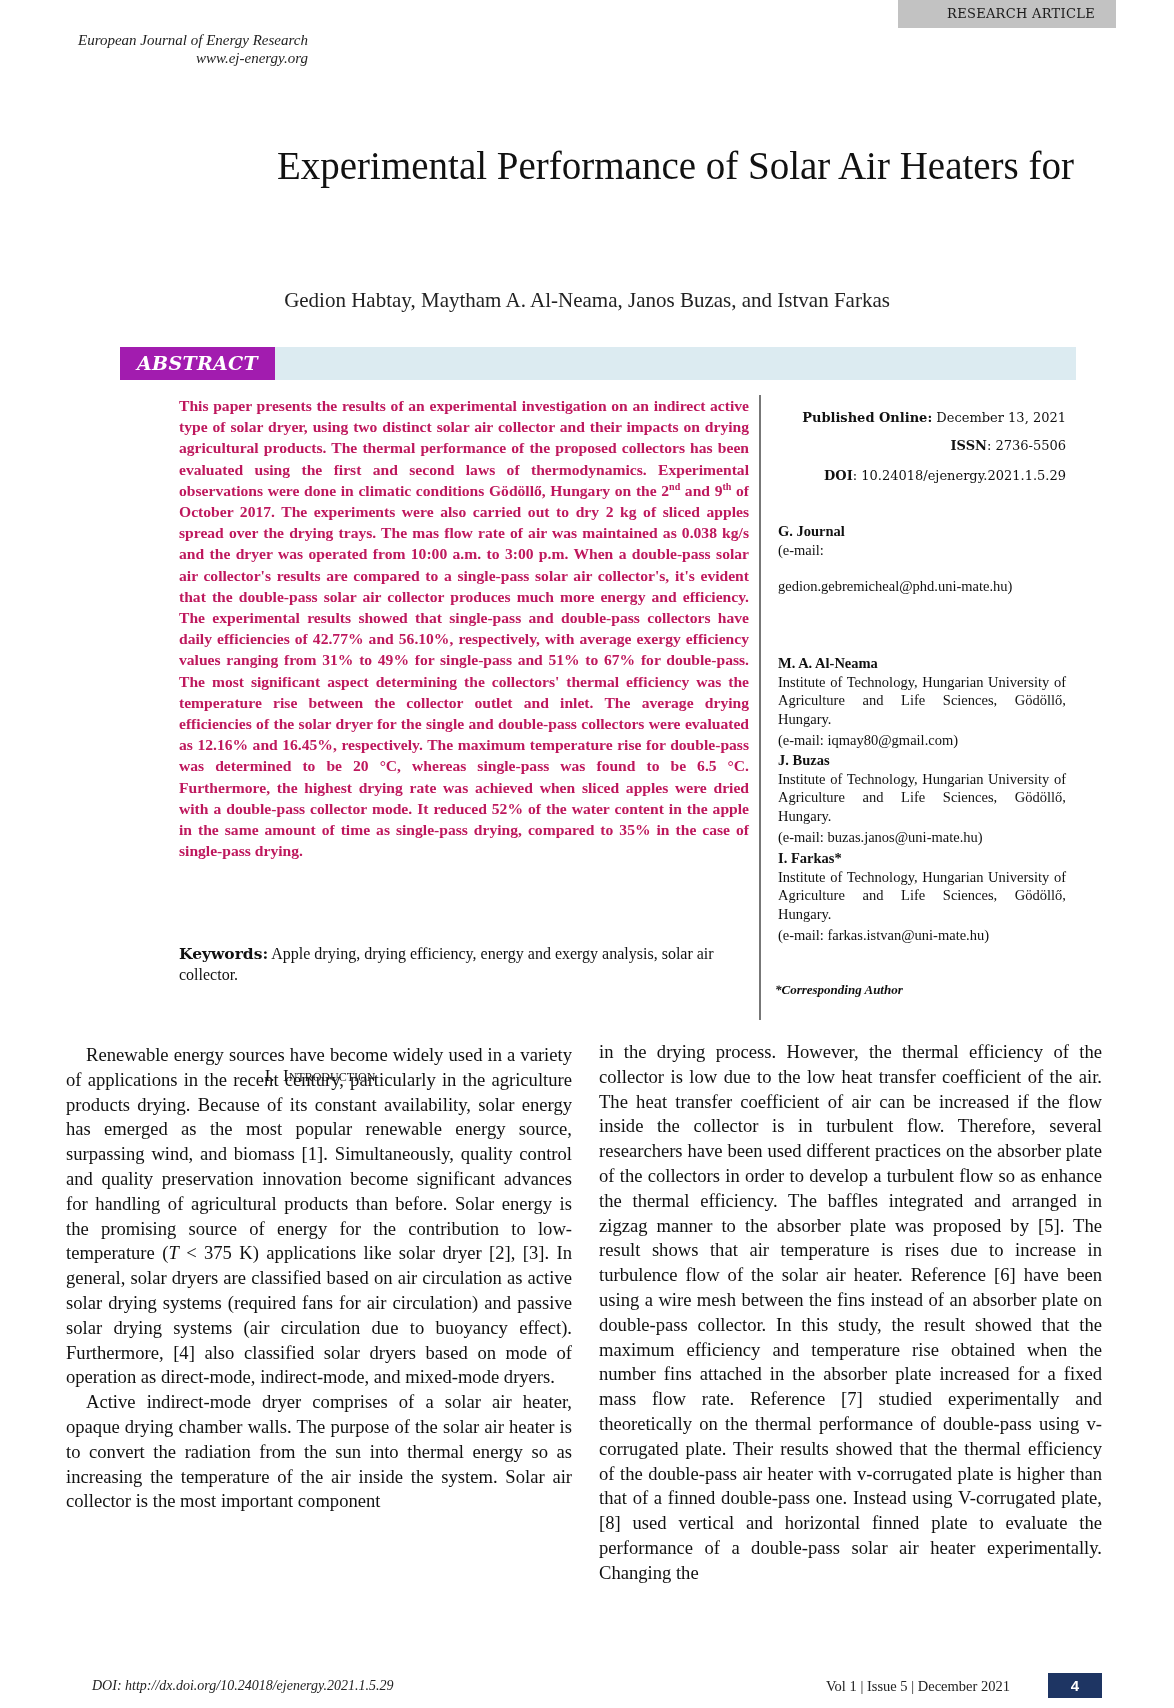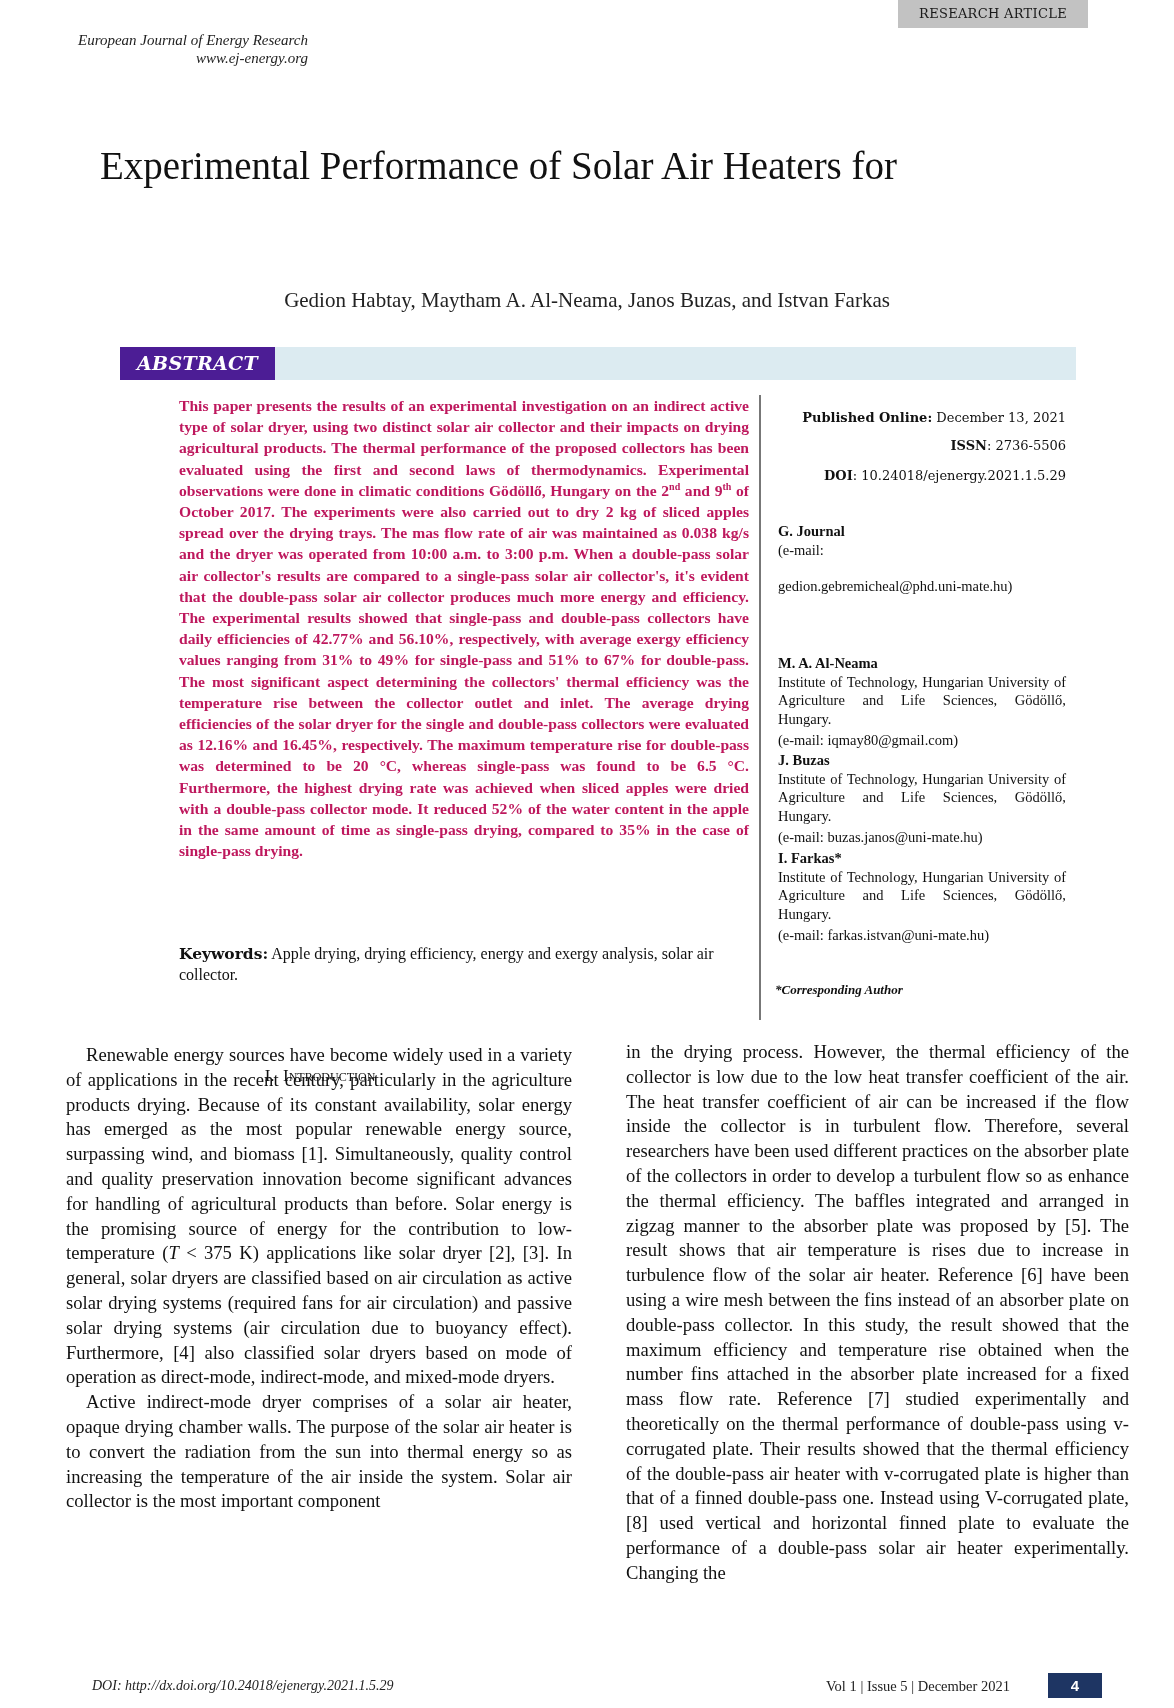--- a/index.html
+++ b/index.html
@@ -1,41 +1,41 @@
 <!DOCTYPE html>
 <html><head>
 <meta charset="utf-8">
 <style>
   html, body { margin: 0; padding: 0; background: #ffffff; }
   body { width: 1174px; height: 1708px; position: relative; overflow: hidden; font-family: "Liberation Serif", serif; color: #111; }
   .abs { position: absolute; }
   .journal { left: 78px; top: 31px; font-style: italic; font-size: 15px; line-height: 18px; color: #222; text-align: right; }
-  .badge { left: 898px; top: 0; width: 190px; height: 28px; background: #c2c2c2; text-align: center; font-family: "DejaVu Serif", serif; font-size: 13px; line-height: 27px; letter-spacing: 0.3px; color: #1a1a1a; }
-  .title { left: 100px; top: 143px; width: 974px; text-align: left; font-size: 39px; line-height: 46px; color: #111; }
+  .badge { left: 898px; top: 0; width: 190px; height: 28px; background: #c2c2c2; text-align: center; font-family: "DejaVu Serif", serif; font-size: 13px; line-height: 27px; letter-spacing: 0.3px; color: #1a1a1a; padding-left: 28px; }
+  .title { left: 100px; top: 143px; width: 974px; text-align: right; font-size: 39px; line-height: 46px; color: #111; }
   .authors { left: 100px; top: 288px; width: 974px; text-align: center; font-size: 21px; color: #222; }
   .abs-bar { left: 120px; top: 347px; width: 956px; height: 33px; background: #dcebf1; }
-  .abs-label { left: 120px; top: 347px; width: 155px; height: 33px; background: #4c1d95; color: #fff; font-family: "DejaVu Serif", serif; font-weight: bold; font-style: italic; font-size: 19px; line-height: 33px; text-align: center; letter-spacing: 0.3px; }
+  .abs-label { left: 120px; top: 347px; width: 155px; height: 33px; background: #a21caf; color: #fff; font-family: "DejaVu Serif", serif; font-weight: bold; font-style: italic; font-size: 19px; line-height: 33px; text-align: center; letter-spacing: 0.3px; }
   .abstract { left: 179px; top: 395px; width: 570px; font-weight: bold; font-size: 15.6px; line-height: 21.2px; text-align: justify; color: #be185d; }
   .abstract sup { font-size: 10px; line-height: 0; }
   .keywords { left: 179px; top: 943px; width: 570px; font-size: 16px; line-height: 21px; }
   .keywords .kw-label { font-family: "DejaVu Serif", serif; font-weight: bold; font-size: 15.5px; }
   .vline { left: 759px; top: 395px; width: 2px; height: 625px; background: #777; }
   .side { left: 778px; width: 288px; font-size: 14.5px; line-height: 18.6px; color: #111; }
   .meta { font-family: "DejaVu Serif", serif; font-size: 13px; text-align: right; }
   .meta b { font-weight: bold; }
   .aff-name { font-weight: bold; }
   .aff-text { text-align: justify; text-align-last: left; }
   .corr { left: 775px; top: 982px; font-style: italic; font-weight: bold; font-size: 13px; }
   .section-h { left: 60px; top: 1066px; width: 520px; text-align: center; font-size: 17px; color: #111; }
   .section-h .sc { font-variant: small-caps; }
   .col { font-size: 18.6px; line-height: 24.8px; text-align: justify; color: #111; }
   .col p { margin: 0; }
   .col .ind { text-indent: 20px; }
   .col-left { left: 66px; top: 1043px; width: 506px; }
-  .col-right { left: 626px; top: 1040px; width: 503px; }
+  .col-right { left: 599px; top: 1040px; width: 503px; }
   .footer-doi { left: 92px; top: 1678px; font-style: italic; font-size: 14px; color: #222; }
   .footer-vol { left: 826px; top: 1678px; font-size: 14.5px; color: #222; }
   .page-no { left: 1048px; top: 1673px; width: 54px; height: 25px; background: #1e3563; color: #fff; font-family: "Liberation Sans", sans-serif; font-weight: bold; font-size: 15px; line-height: 25px; text-align: center; }
 </style>
 </head>
 <body>
 
 <div class="abs journal">
   <div>European Journal of Energy Research</div>
   <div>www.ej-energy.org</div>

